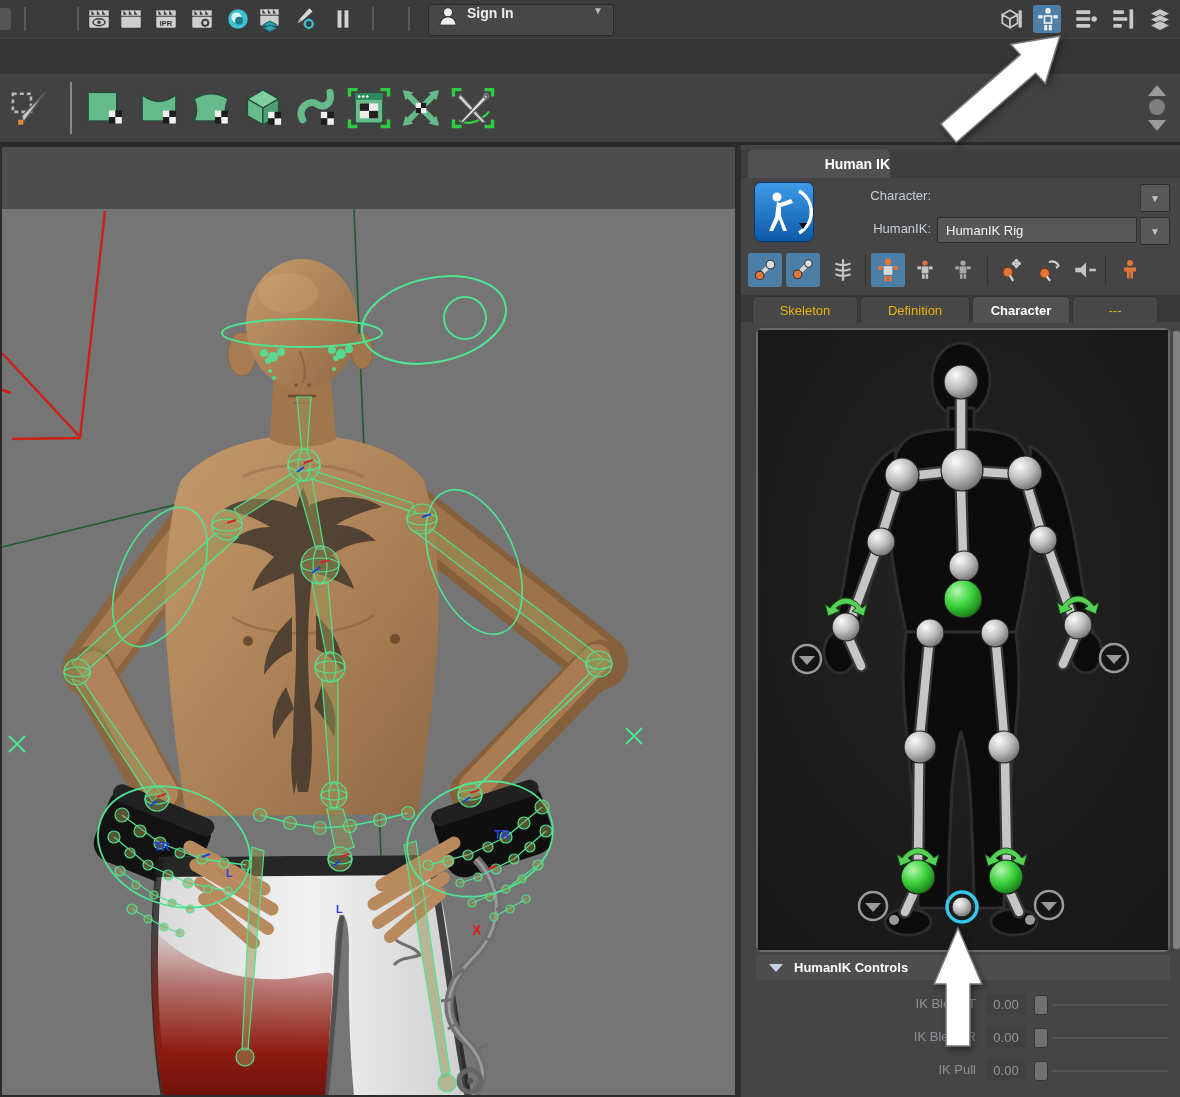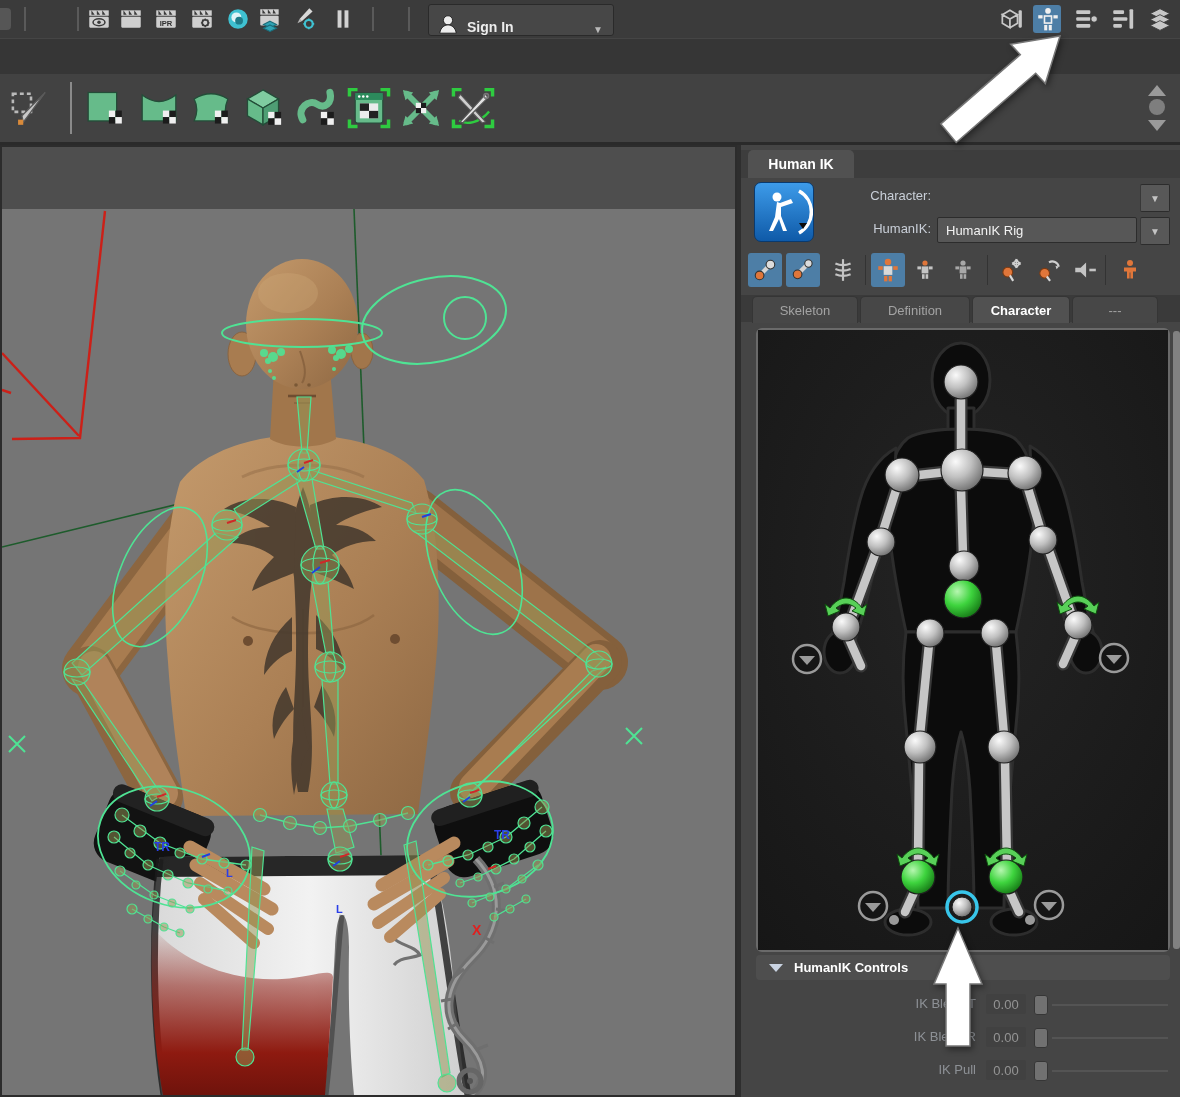--- a/index.html
+++ b/index.html
@@ -8,38 +8,38 @@
   .abs{position:absolute;}
   
   #topbar{left:0;top:0;width:1180px;height:38px;background:#3b3b3b;border-bottom:1px solid #2a2a2a;}
   #statusbar{left:0;top:38px;width:1180px;height:36px;background:#363636;border-top:1px solid #454545;border-bottom:1px solid #2c2c2c;}
   #shelf{left:0;top:74px;width:1180px;height:68px;background:#424242;border-bottom:3px solid #2a2a2a;}
   .grip{width:2px;height:24px;background:#5a5a5a;top:7px;}
   .icon24{width:28px;height:28px;top:5px;display:flex;align-items:center;justify-content:flex-end;border-radius:3px;}
   .icon24.active{background:var(--accent-blue);}
   .shelficon{width:46px;height:46px;top:11px;display:flex;align-items:center;justify-content:center;}
   #signin{left:428px;top:4px;width:184px;height:30px;background:#474747;border:1px solid #2a2a2a;border-radius:3px;
-          display:flex;align-items:flex-end;color:#ececec;font-size:14px;font-weight:bold;}
+          display:flex;align-items:flex-start;color:#ececec;font-size:14px;font-weight:bold;}
   
   #viewport{left:0;top:145px;width:737px;height:952px;background:#757575;border:2px solid #2c2c2c;box-sizing:border-box;}
   
   #panel{left:737px;top:145px;width:443px;height:952px;background:#454545;border-left:4px solid #2e2e2e;box-sizing:border-box;}
   #hiktabstrip{left:0;top:5px;width:443px;height:28px;background:#3d3d3d;}
   #hiktab{left:7px;top:0;width:106px;height:28px;background:#515151;border-radius:5px 5px 0 0;color:#fff;
-          font-size:14px;font-weight:bold;display:flex;align-items:center;justify-content:center;}
+          font-size:14px;font-weight:bold;display:flex;align-items:center;justify-content:flex-end;padding-left:36px;}
   .fieldlabel{color:#c9cfd8;font-size:13px;text-align:right;}
   .dropfield{background:#575757;border:1px solid #2c2c2c;border-radius:2px;color:#f2f2f2;font-size:13px;
              display:flex;align-items:center;padding-left:8px;box-sizing:border-box;}
   .droparrow{background:#585858;border:1px solid #2c2c2c;border-left:1px solid #383838;border-radius:2px;
              display:flex;align-items:center;justify-content:center;color:#c4c4c4;font-size:10px;}
   .hikbtn{width:34px;height:34px;border-radius:3px;display:flex;align-items:center;justify-content:center;}
   .hikbtn.active{background:var(--accent-blue);}
   .vsep{width:1px;height:30px;background:#333;top:2px;}
   .tab2{height:26px;background:#474747;border:1px solid #353535;border-bottom:none;border-radius:5px 5px 0 0;
-        color:#a3a3a3;font-size:13px;display:flex;align-items:center;justify-content:center;}
+        color:#eab308;font-size:13px;display:flex;align-items:center;justify-content:center;}
   .tab2.active{background:#515151;color:#fff;font-weight:bold;}
   #diagframe{left:15px;top:183px;width:414px;height:624px;background:#1d1d1d;border:2px solid #6a6a6a;border-radius:6px;box-sizing:border-box;}
   #diagscroll{left:432px;top:186px;width:7px;height:618px;background:#818181;border-radius:3px;}
   #ctrlheader{left:15px;top:810px;width:414px;height:25px;background:#4e4e4e;border-radius:4px;display:flex;align-items:center;
               color:#fff;font-size:13px;font-weight:bold;}
   .ikrow{left:0px;width:443px;height:33px;opacity:.62;}
   .iklabel{color:#b9bfc7;font-size:13px;text-align:right;}
   .ikval{background:#3f3f3f;border-radius:2px;color:#c3c3c3;font-size:13px;display:flex;align-items:center;justify-content:center;}
   .ikhandle{width:12px;height:18px;background:#8d8d8d;border:1px solid #2e2e2e;border-radius:3px;}
   .ikgroove{height:2px;background:#5e5e5e;}

